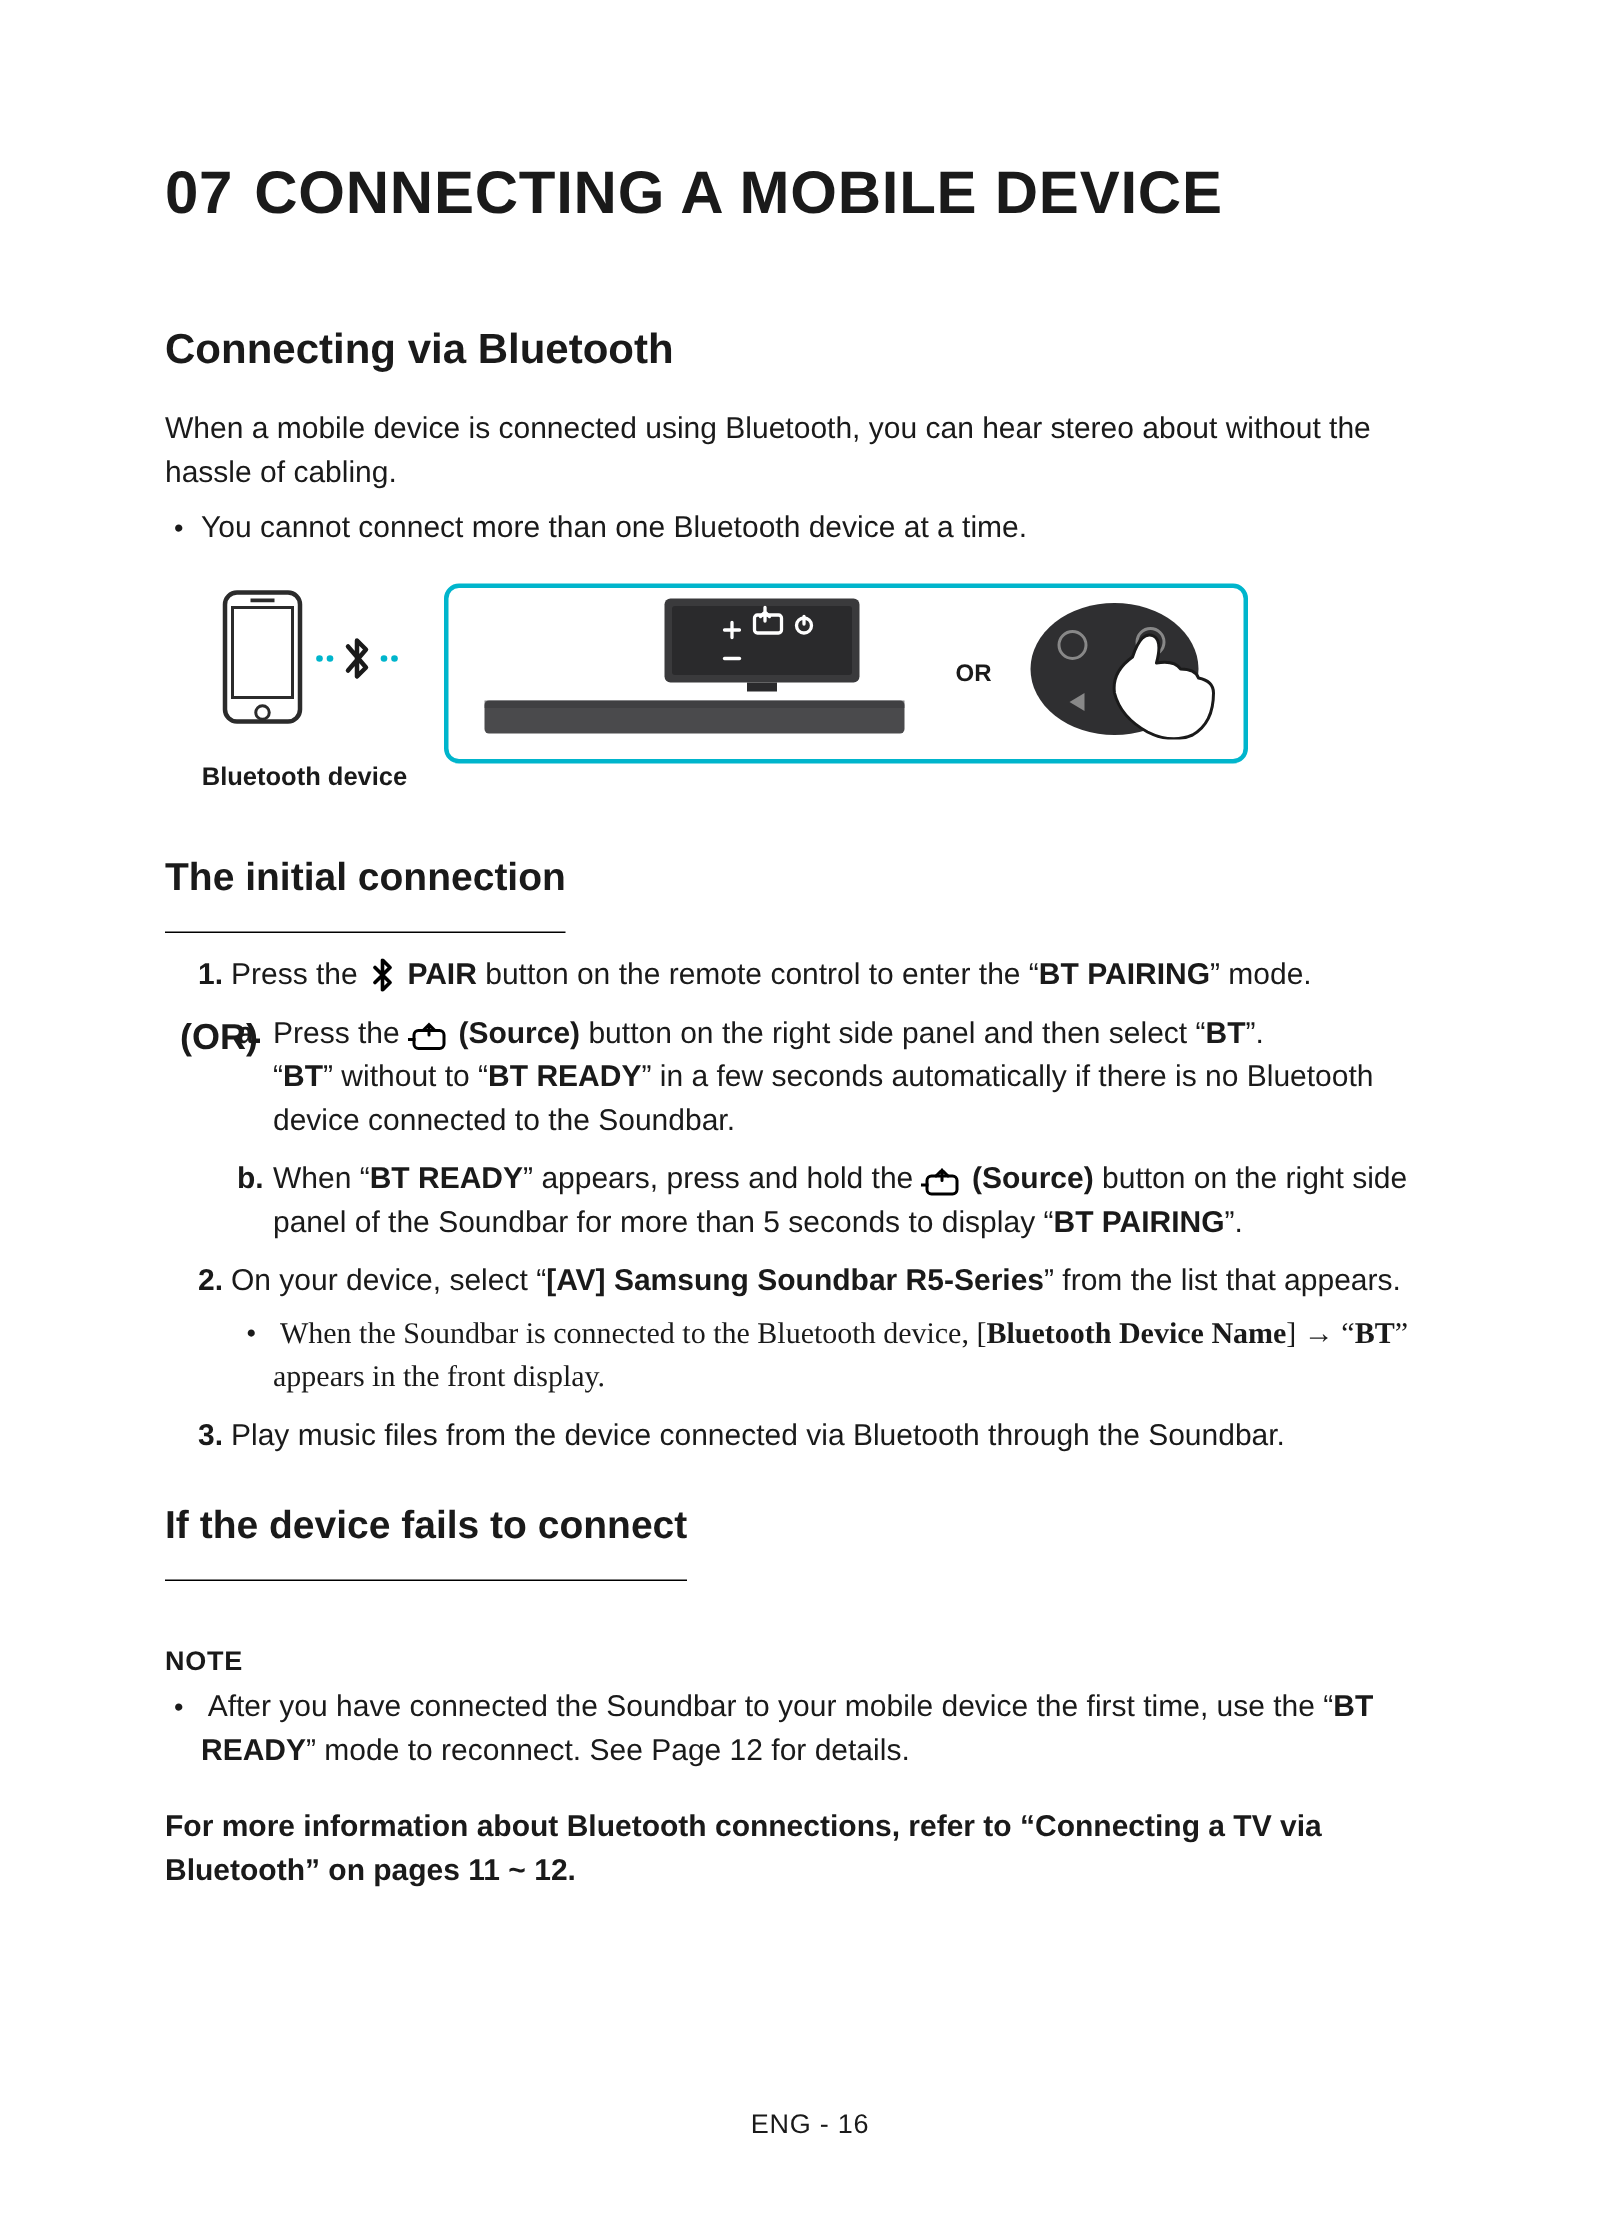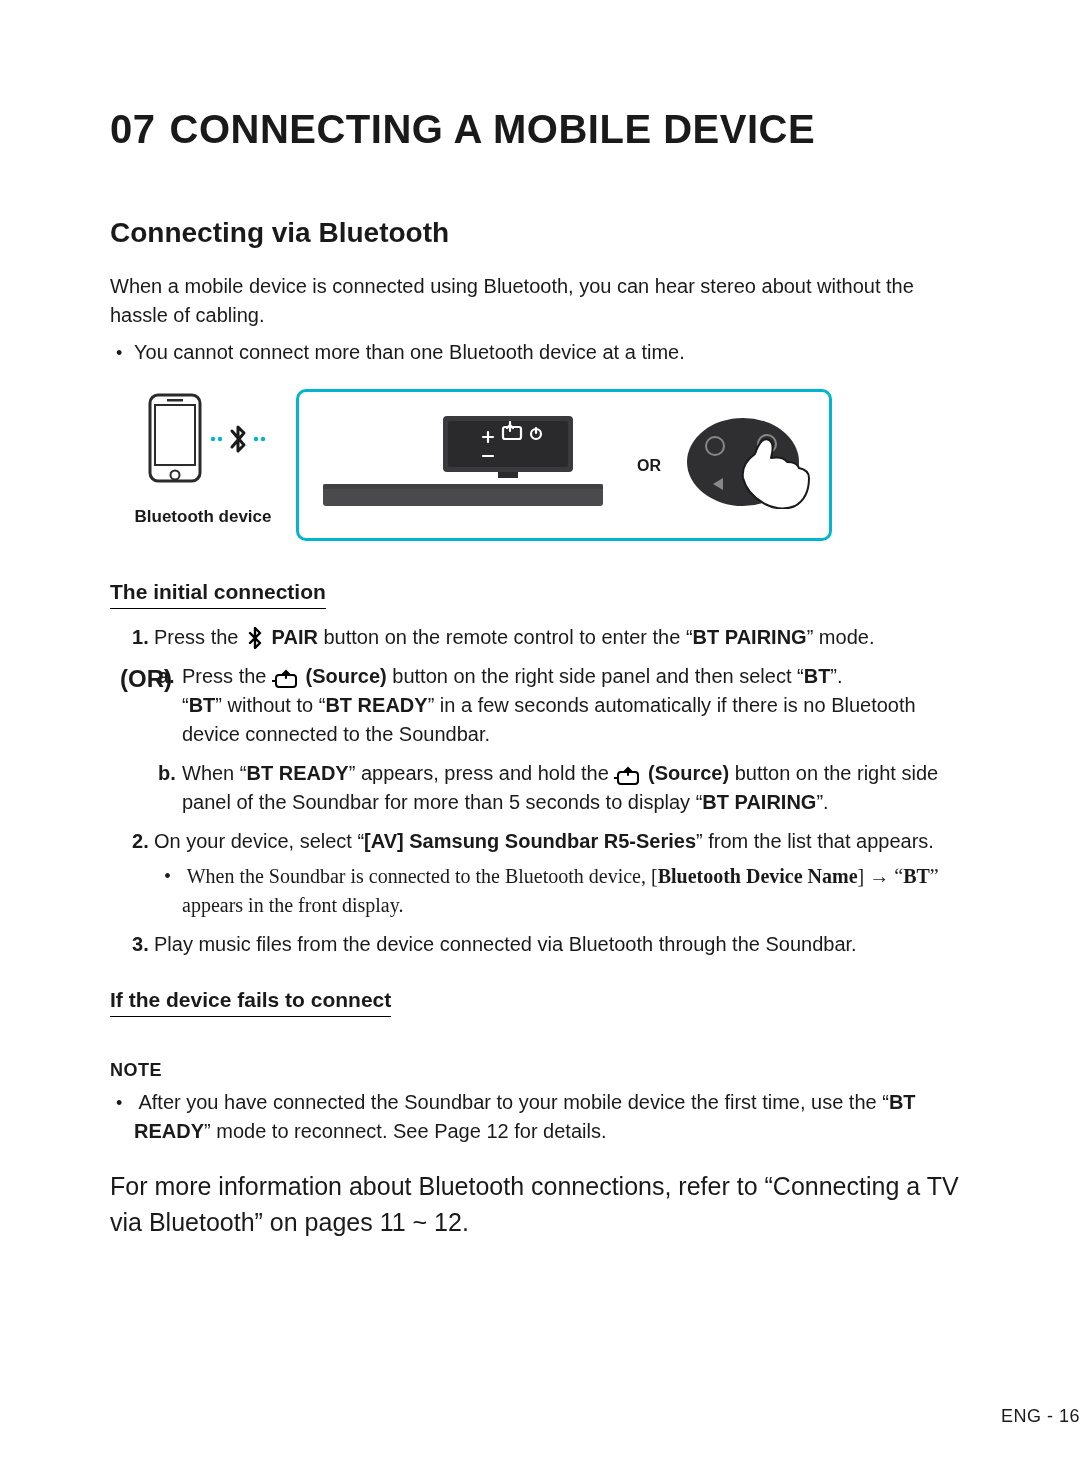--- a/index.html
+++ b/index.html
@@ -61,32 +61,32 @@
     font-size:17px;
     margin-top:8px;
   }
   .cyan-frame{
     border:3px solid var(--cyan);
     border-radius:10px;
     padding:12px 14px 10px 14px;
     display:flex;
     align-items:center;
     gap:24px;
-    height:152px;
+    height:120px;
     box-sizing:border-box;
   }
   .or{font-weight:800;font-size:16px;}
 
   
   h3.sub{
     font-weight:700;
-    font-size:21px;
+    font-size:26px;
     border-bottom:1.5px solid #000;
     display:inline-block;
-    padding-bottom:1px;
+    padding-bottom:17px;
     margin:0 0 14px 0;
   }
   .block{margin-bottom:26px;}
 
   ol.steps{
     list-style:none;
     padding:0 0 0 22px;
     margin:0;
     counter-reset:step;
   }
@@ -140,29 +140,29 @@
     margin-left:-18px;
   }
 
   .note-label{
     font-weight:800;
     font-size:18px;
     letter-spacing:0.5px;
     margin:10px 0 4px 0;
   }
   .footer-line{
-    font-weight:400;
-    font-size:25px;
+    font-weight:700;
+    font-size:20px;
     margin-top:14px;
   }
   .pagefoot{
     position:absolute;
     bottom:50px;
     left:0;right:0;
-    text-align:right;
+    text-align:center;
     font-size:18px;
     letter-spacing:0.5px;
   }
 
   
   .ic{
     display:inline-block;
     vertical-align:-5px;
     width:22px;height:22px;
   }

